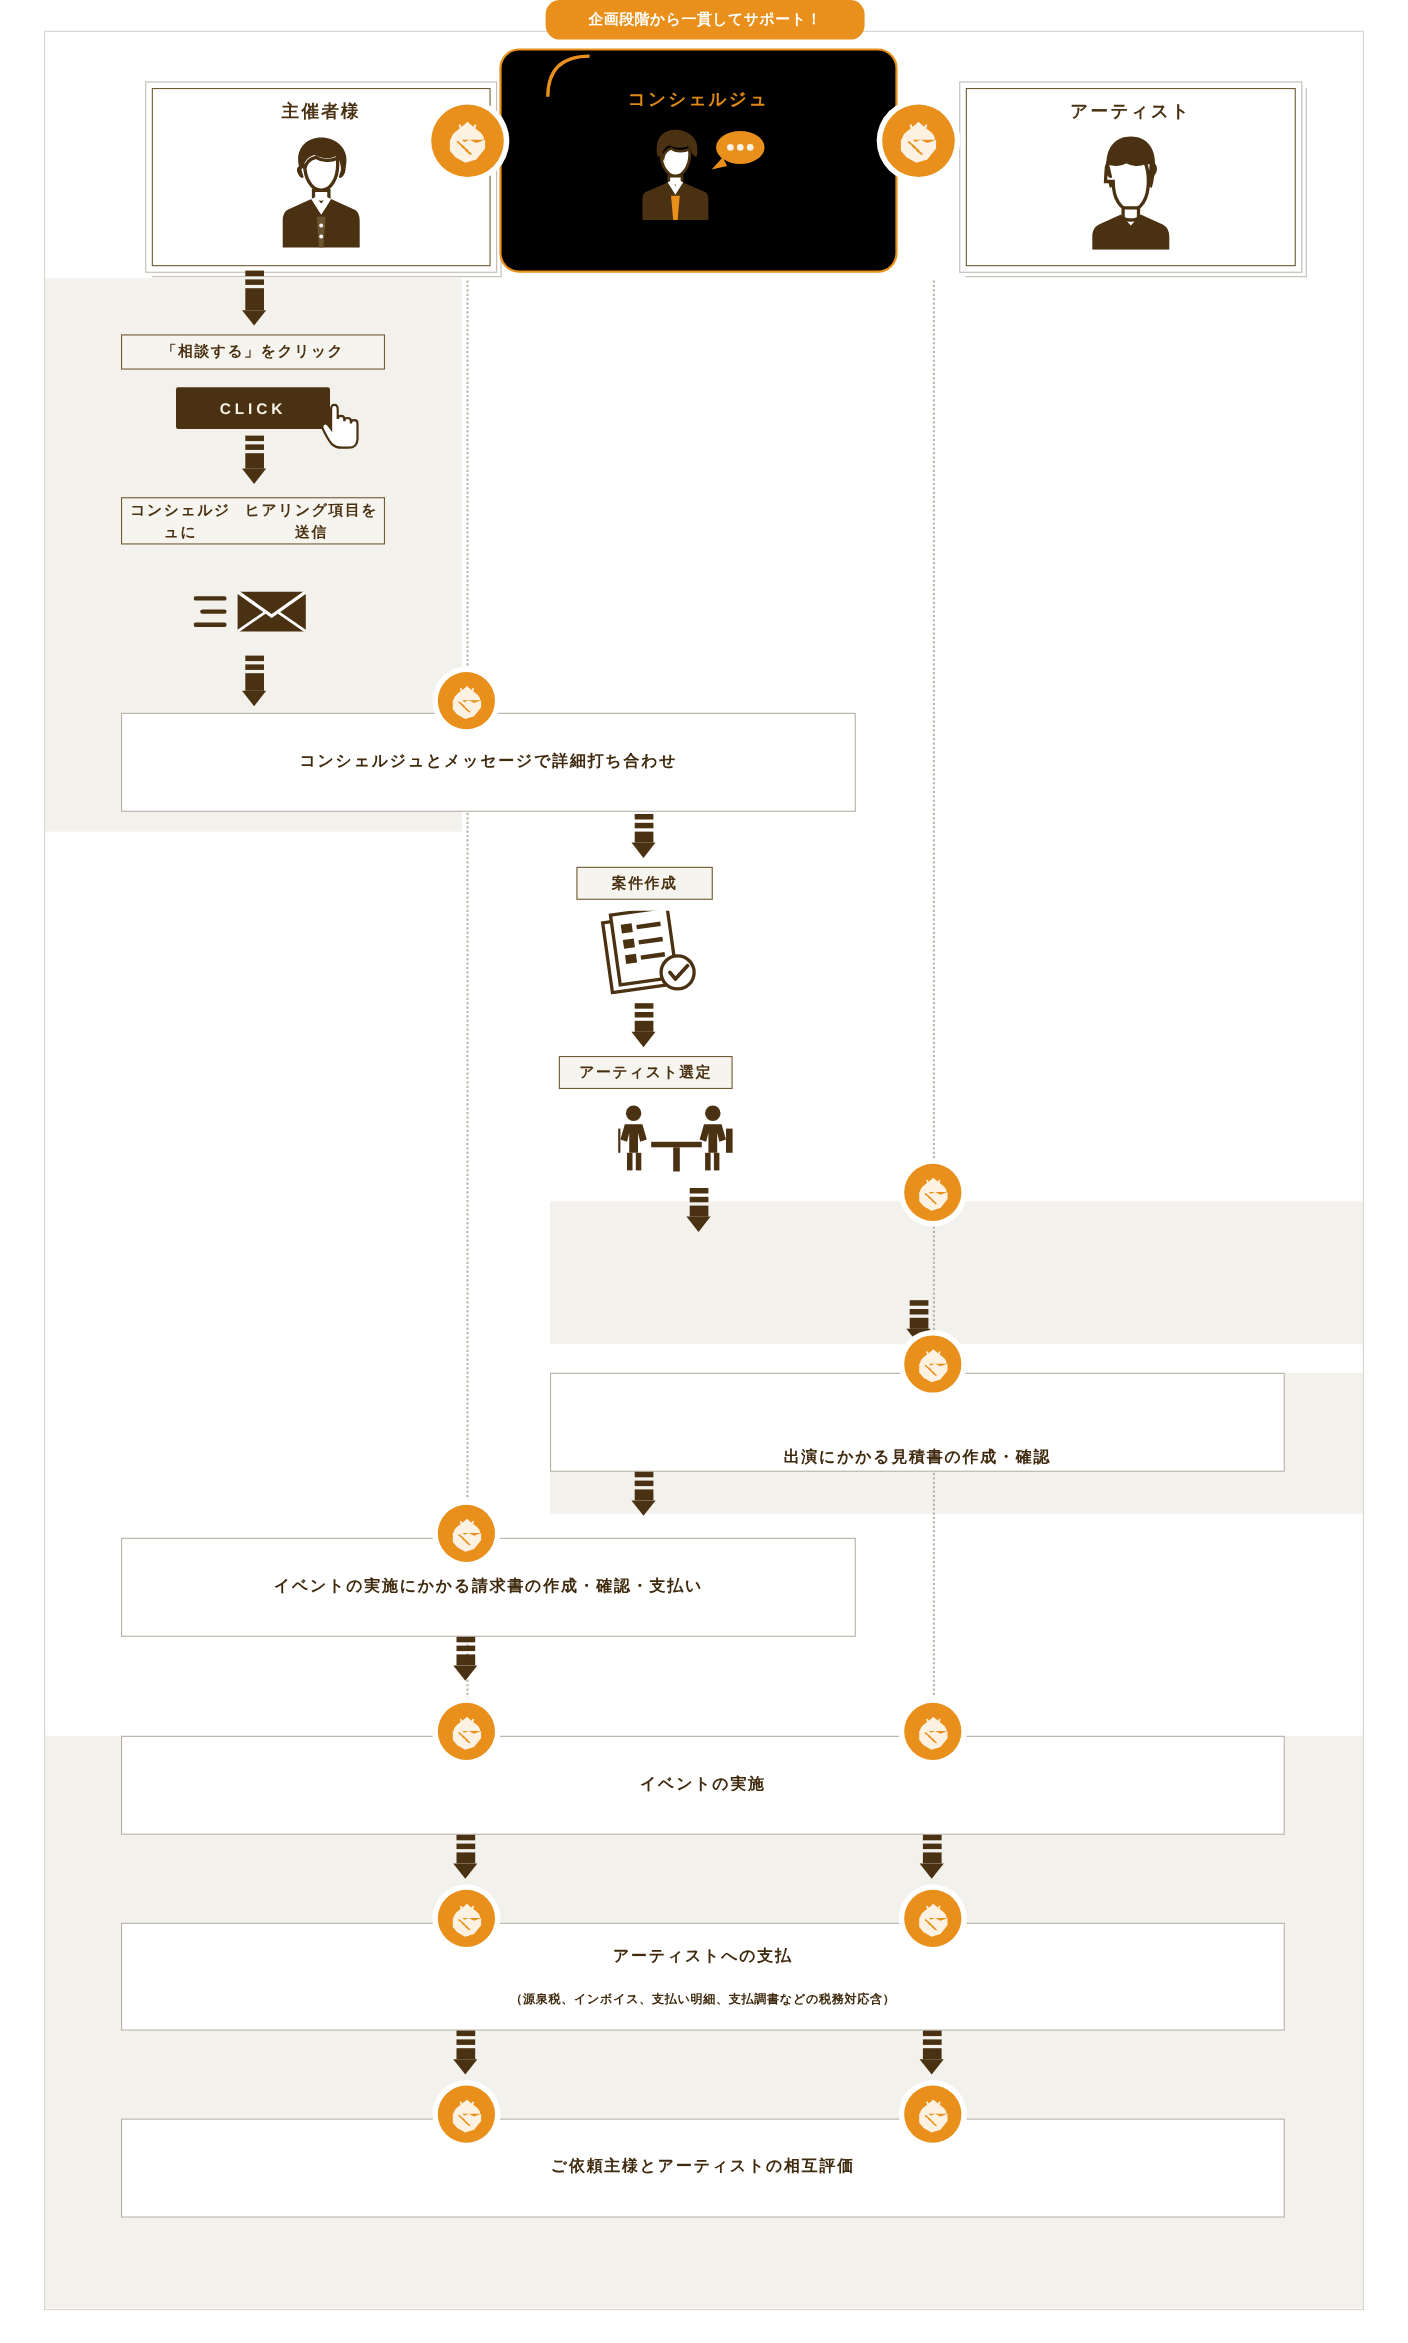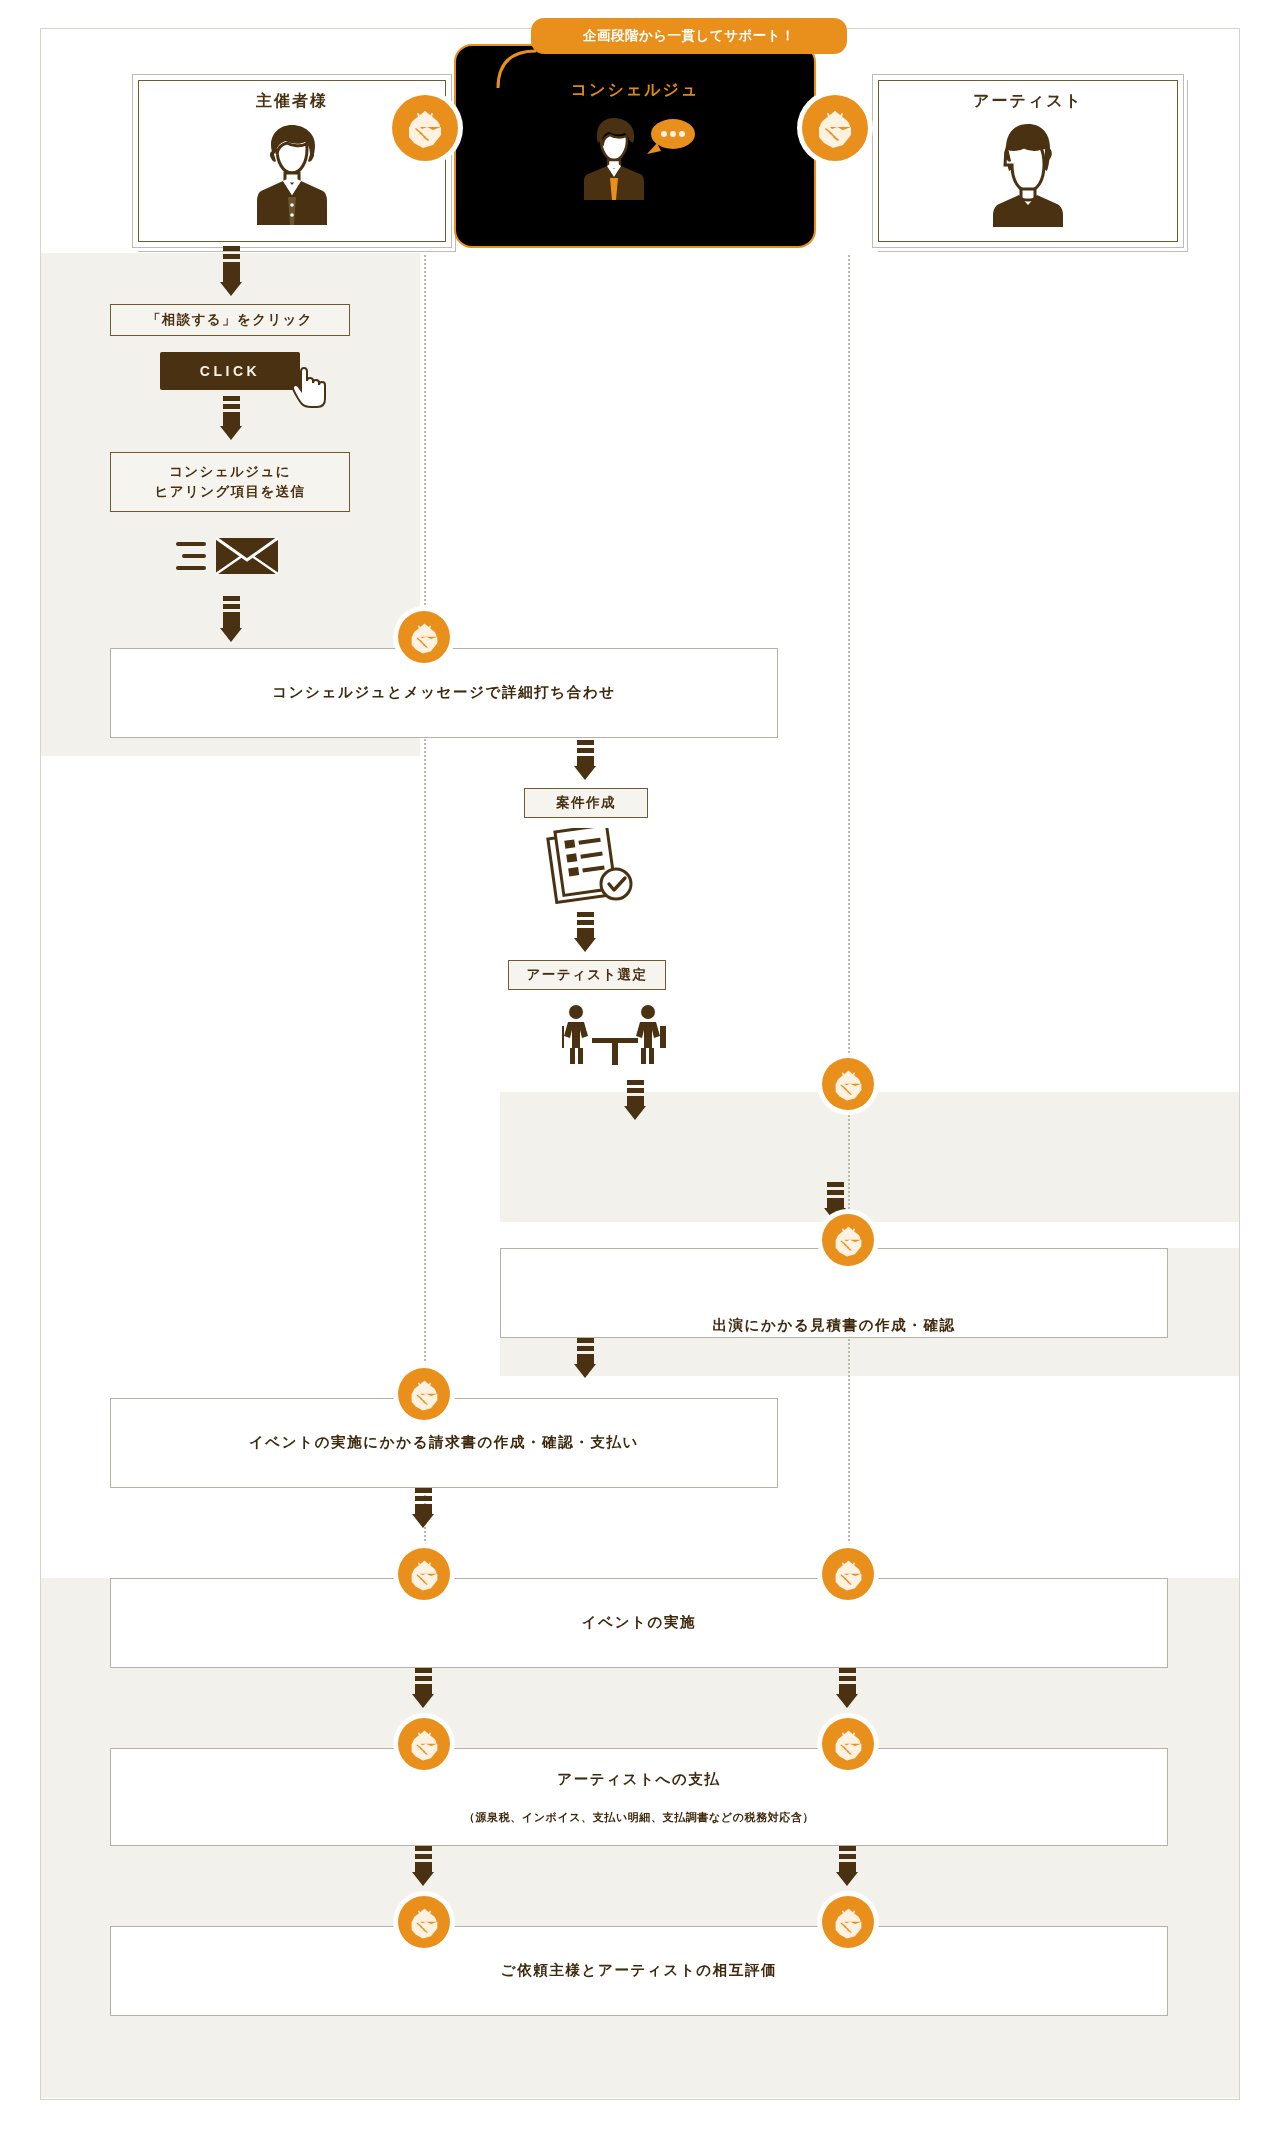--- a/index.html
+++ b/index.html
@@ -255,21 +255,21 @@
         <path d="M43 10c-11 0-17 7-17 17 0 3 0 6 1 8l4-3c1-5 4-7 7-8 4 3 12 3 16 1 2 2 4 4 4 7l4 3c1-2 1-5 1-8 0-10-9-17-20-17z" fill="#4a3112"></path>
         <path d="M30 32c0 11 6 20 13 20s13-9 13-20c0-2 0-3-1-4-4 2-12 2-16-1-3 1-6 3-7 8z" fill="#ffffff" stroke="#4a3112" stroke-width="2.5"></path>
         <path d="M37 52v7c0 3 12 3 12 0v-7z" fill="#ffffff" stroke="#4a3112" stroke-width="2.5"></path>
         <path d="M36 58 17 66c-3 1-4 4-4 8v18h60V74c0-4-1-7-4-8l-19-8-7 11z" fill="#4a3112"></path>
         <path d="M36 58l7 11 7-11-3-2-4 5-4-5z" fill="#ffffff"></path>
         <path d="M39 70h8l-2 22h-4z" fill="#e8901b"></path>
       </svg>
     </div>
   </div>
 
-  <div class="banner" style="left:496px; top:18px; width:316px; height:36px;margin-left:35px;">企画段階から一貫してサポート！</div>
+  <div class="banner" style="left:496px; top:0; width:290px; height:36px;">企画段階から一貫してサポート！</div>
 
   <svg style="position:absolute; left:492px; top:48px; z-index:5;" width="46" height="44">
     <path d="M44 3 C22 3 6 12 6 40" stroke="#e8901b" stroke-width="3" fill="none"></path>
   </svg>
 
   <div class="shake big" style="left:392px; top:95px;">
     <svg width="46" height="46" viewBox="0 0 46 46">
       <path d="M23 6 13 14c-3 2-5 5-5 8h30c0-3-2-6-5-8z" fill="#fdf1e2"></path>
       <path d="M23 7v6M16 9l2 5M30 9l-2 5" stroke="#fdf1e2" stroke-width="2" stroke-linecap="round" fill="none"></path>
       <path d="M7 22l7-4 6 6 5-2 6 3 8 -3 0 8-8 10-10 3-9-5-5-6z" fill="#fdf1e2"></path>
@@ -299,21 +299,21 @@
     <path d="M12 4c-2 0-3 2-3 4v18l-3-4c-2-2-5-1-5 2 0 2 6 13 9 16 2 2 5 3 9 3h6c5 0 8-3 8-8V21c0-2-1-3-3-3s-3 1-3 3v-2c0-2-1-3-3-3s-3 1-3 3v-2c0-2-1-3-3-3s-3 1-3 3V8c0-2-1-4-3-4z" fill="#ffffff" stroke="#4a3112" stroke-width="2"></path>
   </svg>
 
   <div class="arrow" style="left:220px; top:396px; height:52px;">
     <div class="seg"></div>
       <div class="seg"></div>
     <div class="stem" style="height:14px;"></div>
       <div class="head"></div>
   </div>
 
-  <div class="tagbox" style="left:110px; top:452px; width:240px; height:60px; flex-direction:column;">
+  <div class="tagbox" style="left:110px; top:452px; width:240px; height:43px; flex-direction:row;">
     <span>コンシェルジュに</span>
     <span>ヒアリング項目を送信</span>
   </div>
 
   <svg style="position:absolute; left:176px; top:528px;" width="108" height="56">
     <path d="M40 10h62v36H40z" fill="#4a3112"></path>
     <path d="M40 10l31 22 31-22" fill="none" stroke="#ffffff" stroke-width="3"></path>
     <path d="M40 46l26-18M102 46L76 28" fill="none" stroke="#ffffff" stroke-width="2.4"></path>
     <path d="M2 16h26M8 28h20M2 40h26" stroke="#4a3112" stroke-width="4" stroke-linecap="round"></path>
   </svg>

